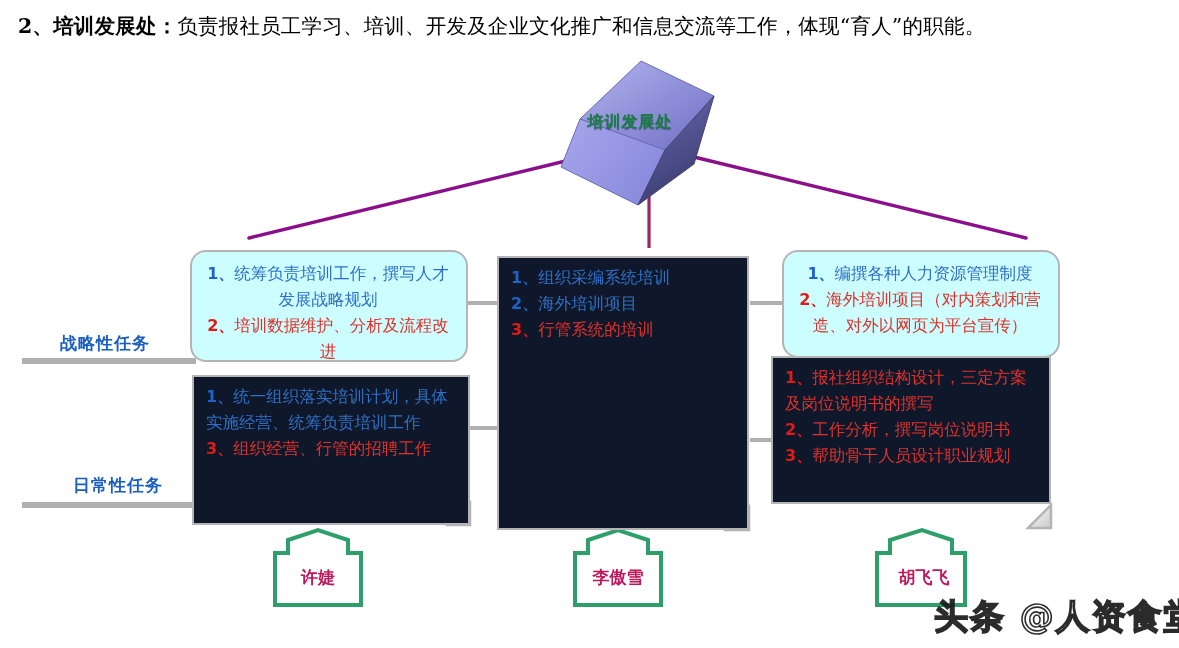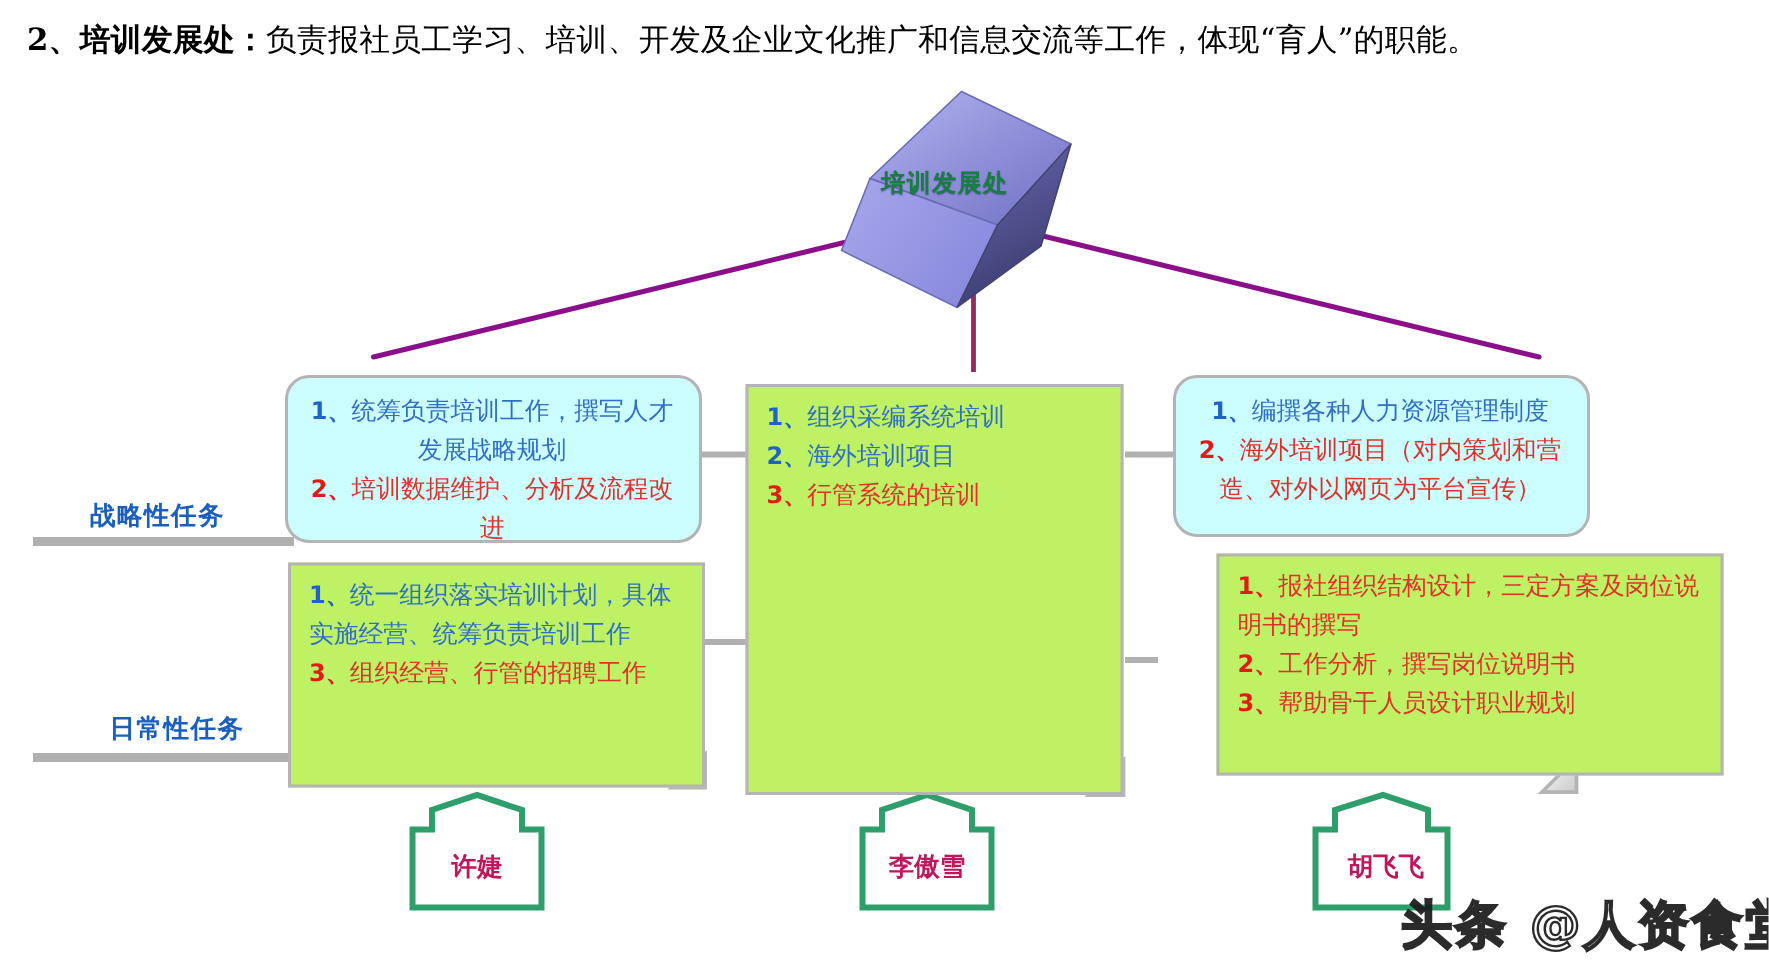--- a/index.html
+++ b/index.html
@@ -77,31 +77,31 @@
   .num-red  { color: #e21b16; font-weight: bold; font-family:"DejaVu Sans","Liberation Sans",sans-serif; font-size:16px;}
 
   .box-cyan {
     background: #ccfdff;
     border: 2.5px solid #b4b4b4;
     border-radius: 16px;
     padding: 9px 14px 8px 12px;
     text-align: center;
   }
   .box-white {
-    background: #bef264;
+    background: #0f172a;
     border: 2.5px solid #b4b4b4;
     padding: 7px 10px 8px 12px;
   }
 
   
   #box-strategic-left  { left: 190px;  top: 250px;  width: 278px; height: 112px; }
   #box-daily-left      { left: 192px;  top: 375px;  width: 278px; height: 150px; }
   #box-middle          { left: 497px;  top: 256px;  width: 252px; height: 274px; }
   #box-strategic-right { left: 782px;  top: 250px;  width: 278px; height: 108px; }
-  #box-daily-right     { left: 771px;  top: 369px;  width: 338px; height: 148px; margin-left: 40px; }
+  #box-daily-right     { left: 771px;  top: 356px;  width: 280px; height: 148px; }
 
   
   .row-label {
     position: absolute;
     font-family: Liberation Sans, sans-serif;
     font-size: 17px;
     font-weight: bold;
     color: #1a5fc0;
     letter-spacing: 1px;
     white-space: nowrap;

